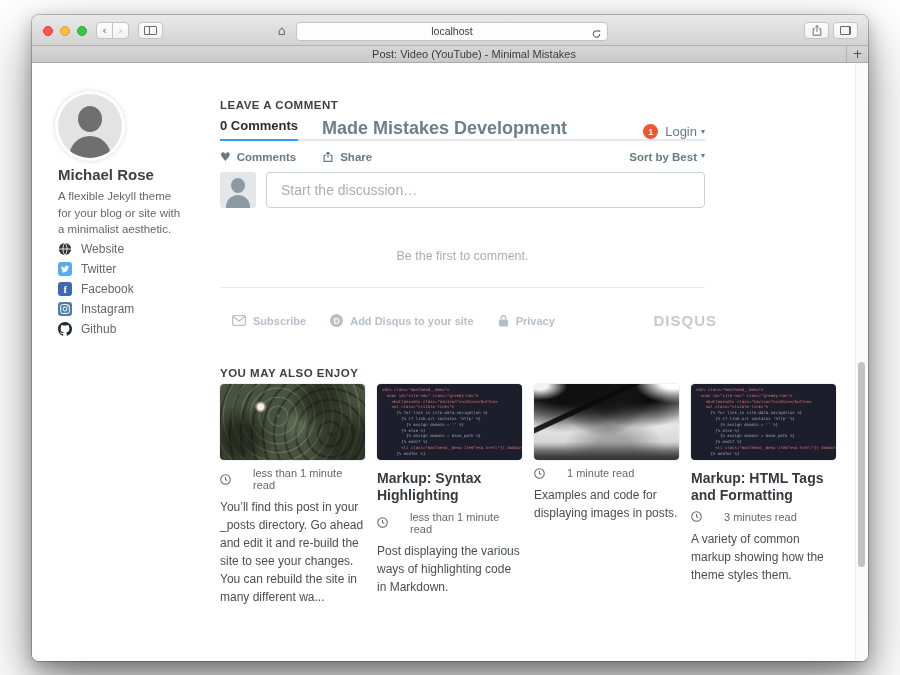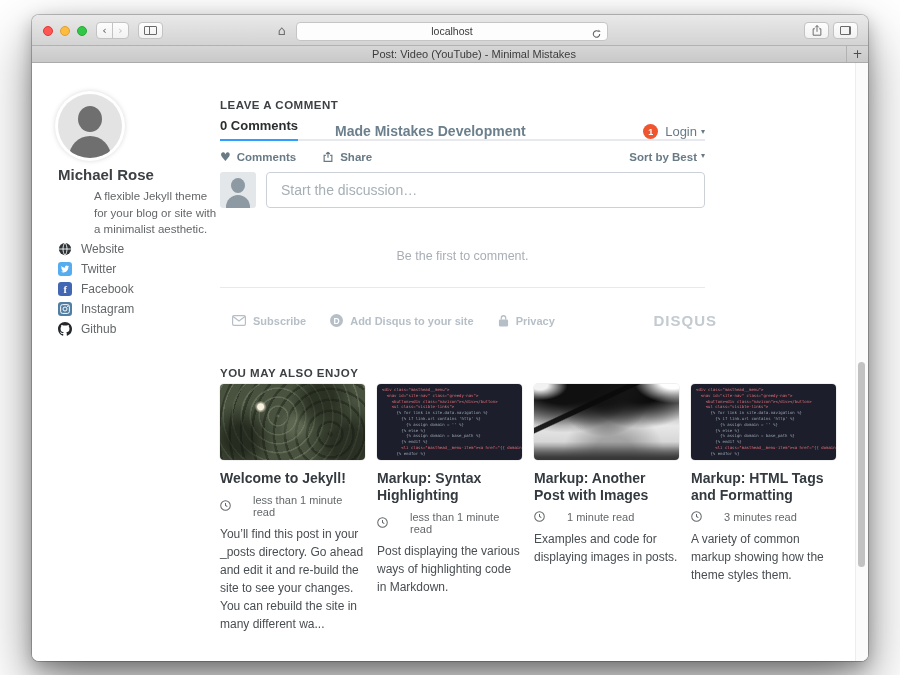--- a/index.html
+++ b/index.html
@@ -56,36 +56,36 @@
   .sb-track{ position:absolute; right:0; top:0; bottom:0; width:13px; background:#fbfbfb; border-left:1px solid #ededed; }
   .sb-thumb{ position:absolute; right:3px; top:299px; width:7px; height:205px; border-radius:4px; background:#c2c2c2; }
 
   
   .avatar{ position:absolute; left:26px; top:31px; width:64px; height:64px; border-radius:50%;
     background:#e3e3e3; overflow:hidden;
     box-shadow:0 0 0 3px #fff, 0 0 5px 3px rgba(0,0,0,.15); }
   .avatar::before{ content:""; position:absolute; left:20px; top:12px; width:24px; height:26px; border-radius:50%; background:#6f6f6f; }
   .avatar::after{ content:""; position:absolute; left:11px; top:42px; width:42px; height:26px; border-radius:21px 21px 0 0; background:#6f6f6f; }
   .author-name{ position:absolute; left:26px; top:103px; font-size:15px; font-weight:bold; color:#3d4144; }
-  .author-bio{ position:absolute; left:26px; top:125px; width:126px; font-size:11.5px; line-height:1.45; color:#646769;margin-left:36px; }
+  .author-bio{ position:absolute; left:26px; top:125px; width:126px; font-size:11.5px; line-height:1.45; color:#646769; }
   .author-links{ position:absolute; left:26px; top:176px; }
   .alink{ display:flex; align-items:center; height:20px; margin-bottom:0; }
   .alink .ic{ width:14px; height:14px; margin-right:9px; display:flex; align-items:center; justify-content:center; }
   .alink .lbl{ font-size:12px; color:#646769; }
 
   
   .main{ position:absolute; left:188px; top:0; width:485px; }
   .sec-heading{ position:absolute; left:0; font-size:11.5px; font-weight:bold; letter-spacing:.5px; color:#3d4144; }
   .h-comments{ top:36px; }
   .h-related{ top:304px; }
 
   .dq-tabs{ position:absolute; top:55px; left:0; width:100%; height:23px;
     border-bottom:2px solid #e7e9ee; display:flex; align-items:flex-end; }
   .dq-count{ font-size:13px; font-weight:bold; color:#2a2e2e; height:23px; border-bottom:2px solid #2e9fff; margin-bottom:-2px; }
-  .dq-comm{ margin-left:37px; font-size:14px; font-weight:bold; color:#6b7f8c; }
+  .dq-comm{ margin-left:24px; font-size:18px; font-weight:bold; color:#6b7f8c; }
   .dq-login{ margin-left:auto; display:flex; align-items:center; }
   .badge{ width:15px; height:15px; border-radius:50%; background:#ef562f; color:#fff;
     font-size:9px; font-weight:bold; display:flex; align-items:center; justify-content:center; margin-right:7px; }
   .login-lbl{ font-size:13px; color:#687a86; }
   .caret{ font-size:8px; color:#687a86; margin-left:4px; }
 
   .dq-actions{ position:absolute; top:87px; left:0; width:100%; display:flex; align-items:center; }
   .act{ display:flex; align-items:center; margin-right:26px; }
   .act .hrt{ font-size:12px; color:#687a86; margin-right:6px; }
   .act .albl{ font-size:11.5px; font-weight:bold; color:#687a86; }
@@ -307,21 +307,20 @@
         <span class="dq-brand">DISQUS</span>
       </div>
 
       <div class="sec-heading h-related">YOU MAY ALSO ENJOY</div>
     </div>
 
     <div class="cards">
 
       <div class="card">
         <div class="thumb thumb-moss"></div>
-        <a class="card-title">Welcome to Jekyll!</a>
         <div class="card-read">
           <svg width="11" height="11" viewBox="0 0 12 12">
               <circle cx="6" cy="6" r="5.2" fill="none" stroke="#646769" stroke-width="1.1"></circle>
               <path d="M6 3.2V6l2 1.3" fill="none" stroke="#646769" stroke-width="1.1"></path>
             </svg>
           <span>less than 1 minute read</span>
         </div>
         <div class="card-excerpt">You’ll find this post in your _posts directory. Go ahead and edit it and re-build the site to see your changes. You can rebuild the site in many different wa...</div>
       </div>
 
@@ -346,21 +345,20 @@
               <circle cx="6" cy="6" r="5.2" fill="none" stroke="#646769" stroke-width="1.1"></circle>
               <path d="M6 3.2V6l2 1.3" fill="none" stroke="#646769" stroke-width="1.1"></path>
             </svg>
           <span>less than 1 minute read</span>
         </div>
         <div class="card-excerpt">Post displaying the various ways of highlighting code in Markdown.</div>
       </div>
 
       <div class="card">
         <div class="thumb thumb-fog"></div>
-        <a class="card-title">Markup: Another Post with Images</a>
         <div class="card-read">
           <svg width="11" height="11" viewBox="0 0 12 12">
               <circle cx="6" cy="6" r="5.2" fill="none" stroke="#646769" stroke-width="1.1"></circle>
               <path d="M6 3.2V6l2 1.3" fill="none" stroke="#646769" stroke-width="1.1"></path>
             </svg>
           <span>1 minute read</span>
         </div>
         <div class="card-excerpt">Examples and code for displaying images in posts.</div>
       </div>
 

